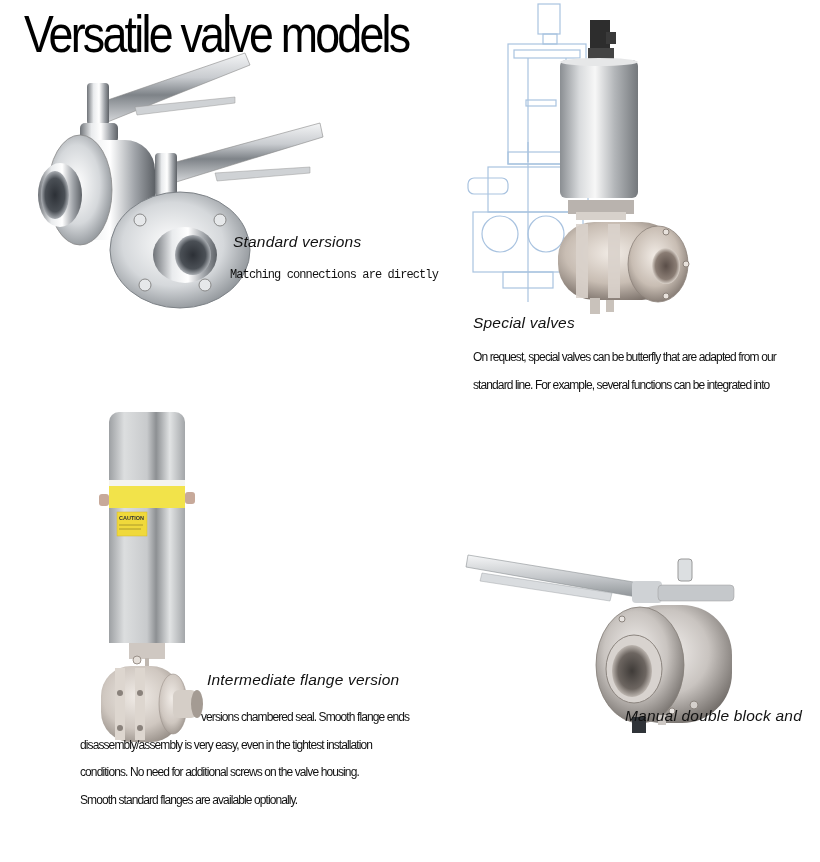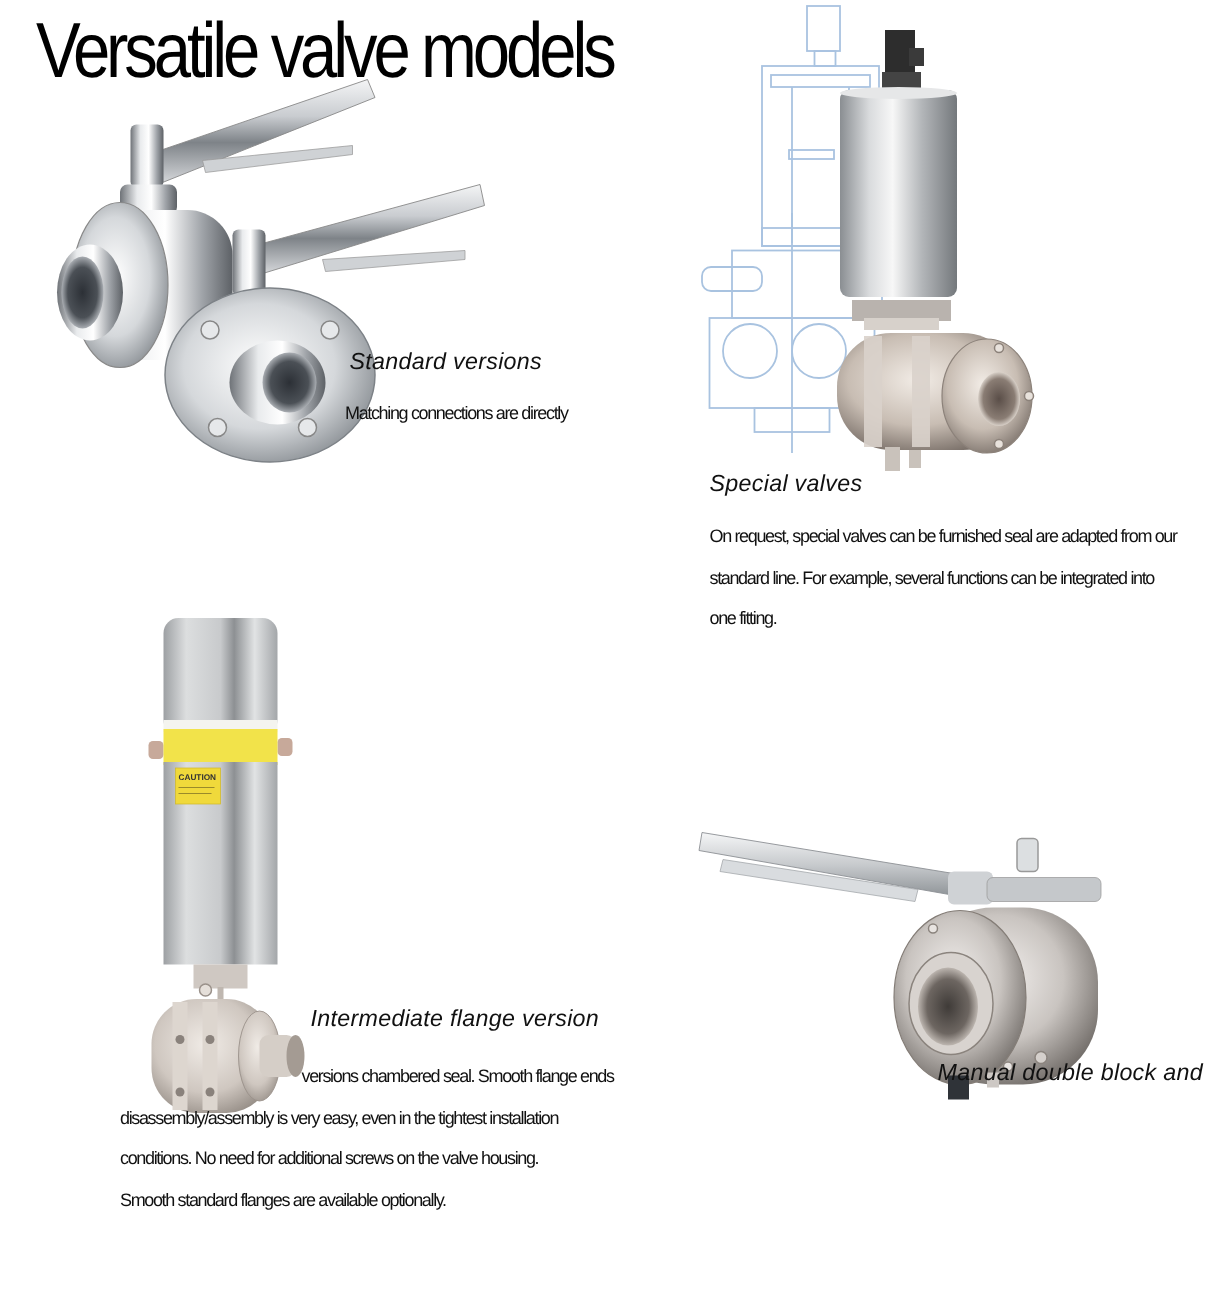--- a/index.html
+++ b/index.html
@@ -62,21 +62,21 @@
   <circle cx="115" cy="175" r="6" fill="#e6e8ea" stroke="#888"></circle>
   <circle cx="195" cy="175" r="6" fill="#e6e8ea" stroke="#888"></circle>
   <circle cx="180" cy="240" r="6" fill="#e6e8ea" stroke="#888"></circle>
   <circle cx="120" cy="240" r="6" fill="#e6e8ea" stroke="#888"></circle>
   <ellipse cx="160" cy="210" rx="32" ry="28" fill="url(#steelH)"></ellipse>
   <ellipse cx="168" cy="210" rx="18" ry="20" fill="url(#bore)"></ellipse>
 </svg>
 </div>
 
 <div class="abs caption" style="left:233px;top:233px;text-align:right;">Standard versions</div>
-<div class="abs body" style="left:220px;top:262px;">
+<div class="abs body" style="left:220px;top:262px;font-family:Liberation Mono, monospace;">
   <p style="padding-left:10px;">Matching connections are directly</p>
 </div>
 
 <div class="abs" style="left:458px;top:2px;">
 <svg width="250" height="318" viewBox="0 0 250 318">
   <defs>
     <linearGradient id="cyl2" x1="0" y1="0" x2="1" y2="0">
       <stop offset="0" stop-color="#8a8e92"></stop>
           <stop offset="0.25" stop-color="#d9dbdd"></stop>
       <stop offset="0.45" stop-color="#f7f7f7"></stop>
@@ -131,23 +131,22 @@
   <circle cx="208" cy="230" r="3" fill="#e8e2dc" stroke="#8c827a"></circle>
   <circle cx="228" cy="262" r="3" fill="#e8e2dc" stroke="#8c827a"></circle>
   <circle cx="208" cy="294" r="3" fill="#e8e2dc" stroke="#8c827a"></circle>
   <rect x="132" y="296" width="10" height="16" fill="#c9c2bb"></rect>
   <rect x="148" y="298" width="8" height="12" fill="#c9c2bb"></rect>
 </svg>
 </div>
 
 <div class="abs caption" style="left:473px;top:314px;">Special valves</div>
 <div class="abs body" style="left:473px;top:344px;">
-  <p>On request, special valves can be furnished seal are adapted from our</p>
+  <p>On request, special valves can be butterfly that are adapted from our</p>
   <p>standard line.  For example, several functions can be integrated into</p>
-  <p>one fitting.</p>
 </div>
 
 <div class="abs" style="left:95px;top:408px;">
 <svg width="112" height="345" viewBox="0 0 112 345">
   <defs>
     <linearGradient id="cyl3" x1="0" y1="0" x2="1" y2="0">
       <stop offset="0" stop-color="#9da0a3"></stop>
           <stop offset="0.2" stop-color="#dcdedf"></stop>
       <stop offset="0.5" stop-color="#c8cacc"></stop>
           <stop offset="0.62" stop-color="#8d9093"></stop>

